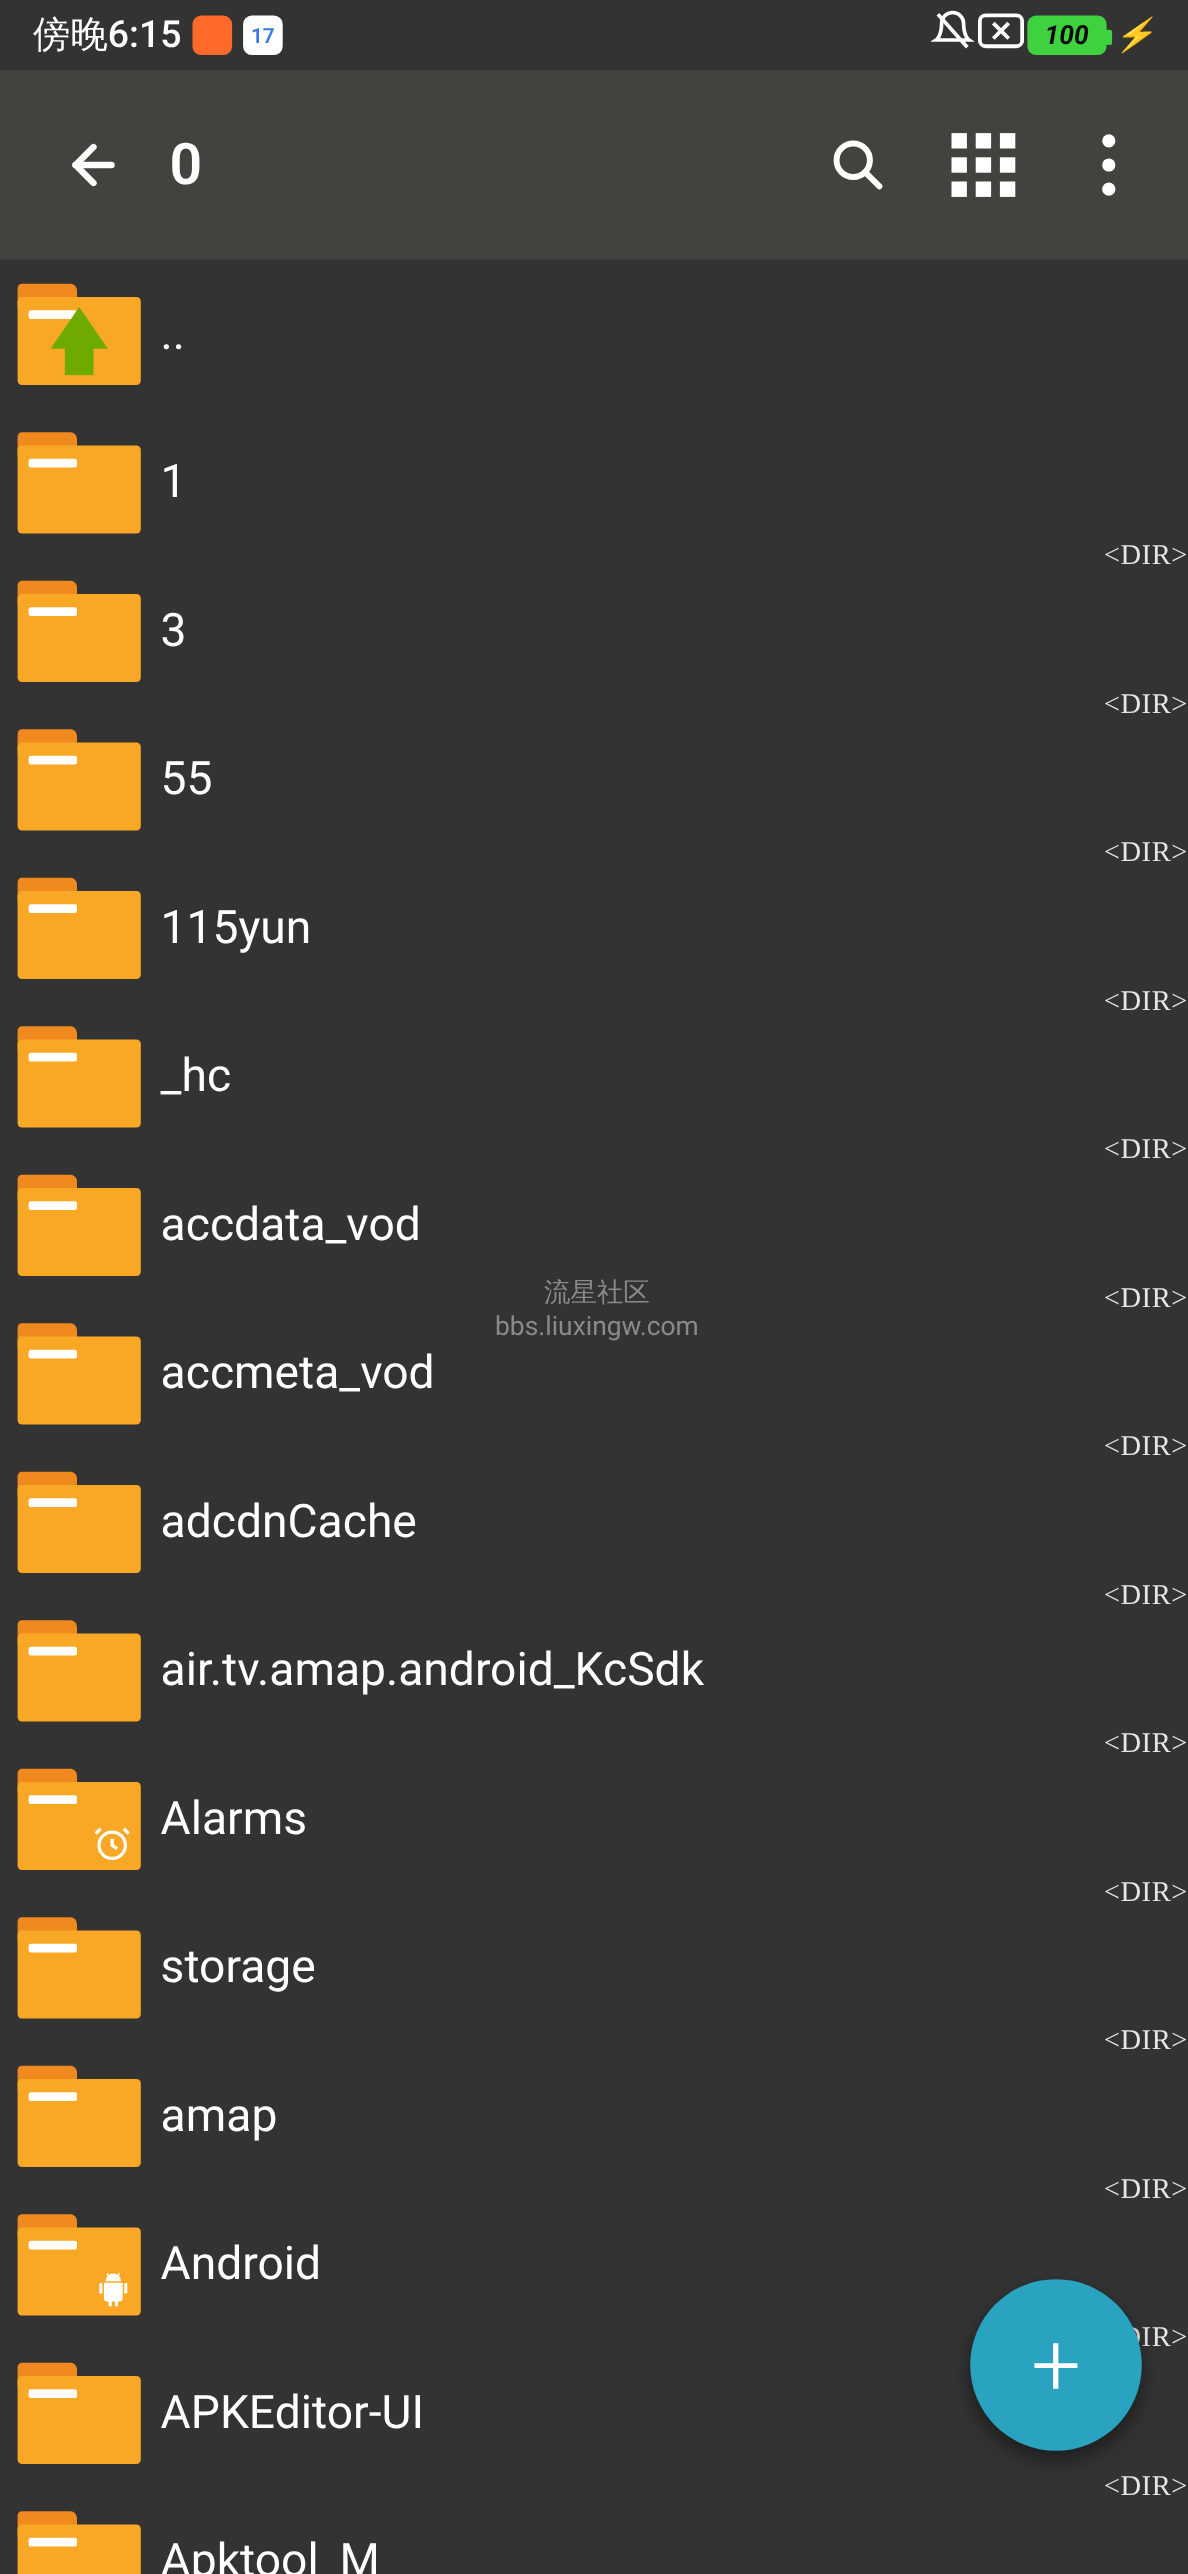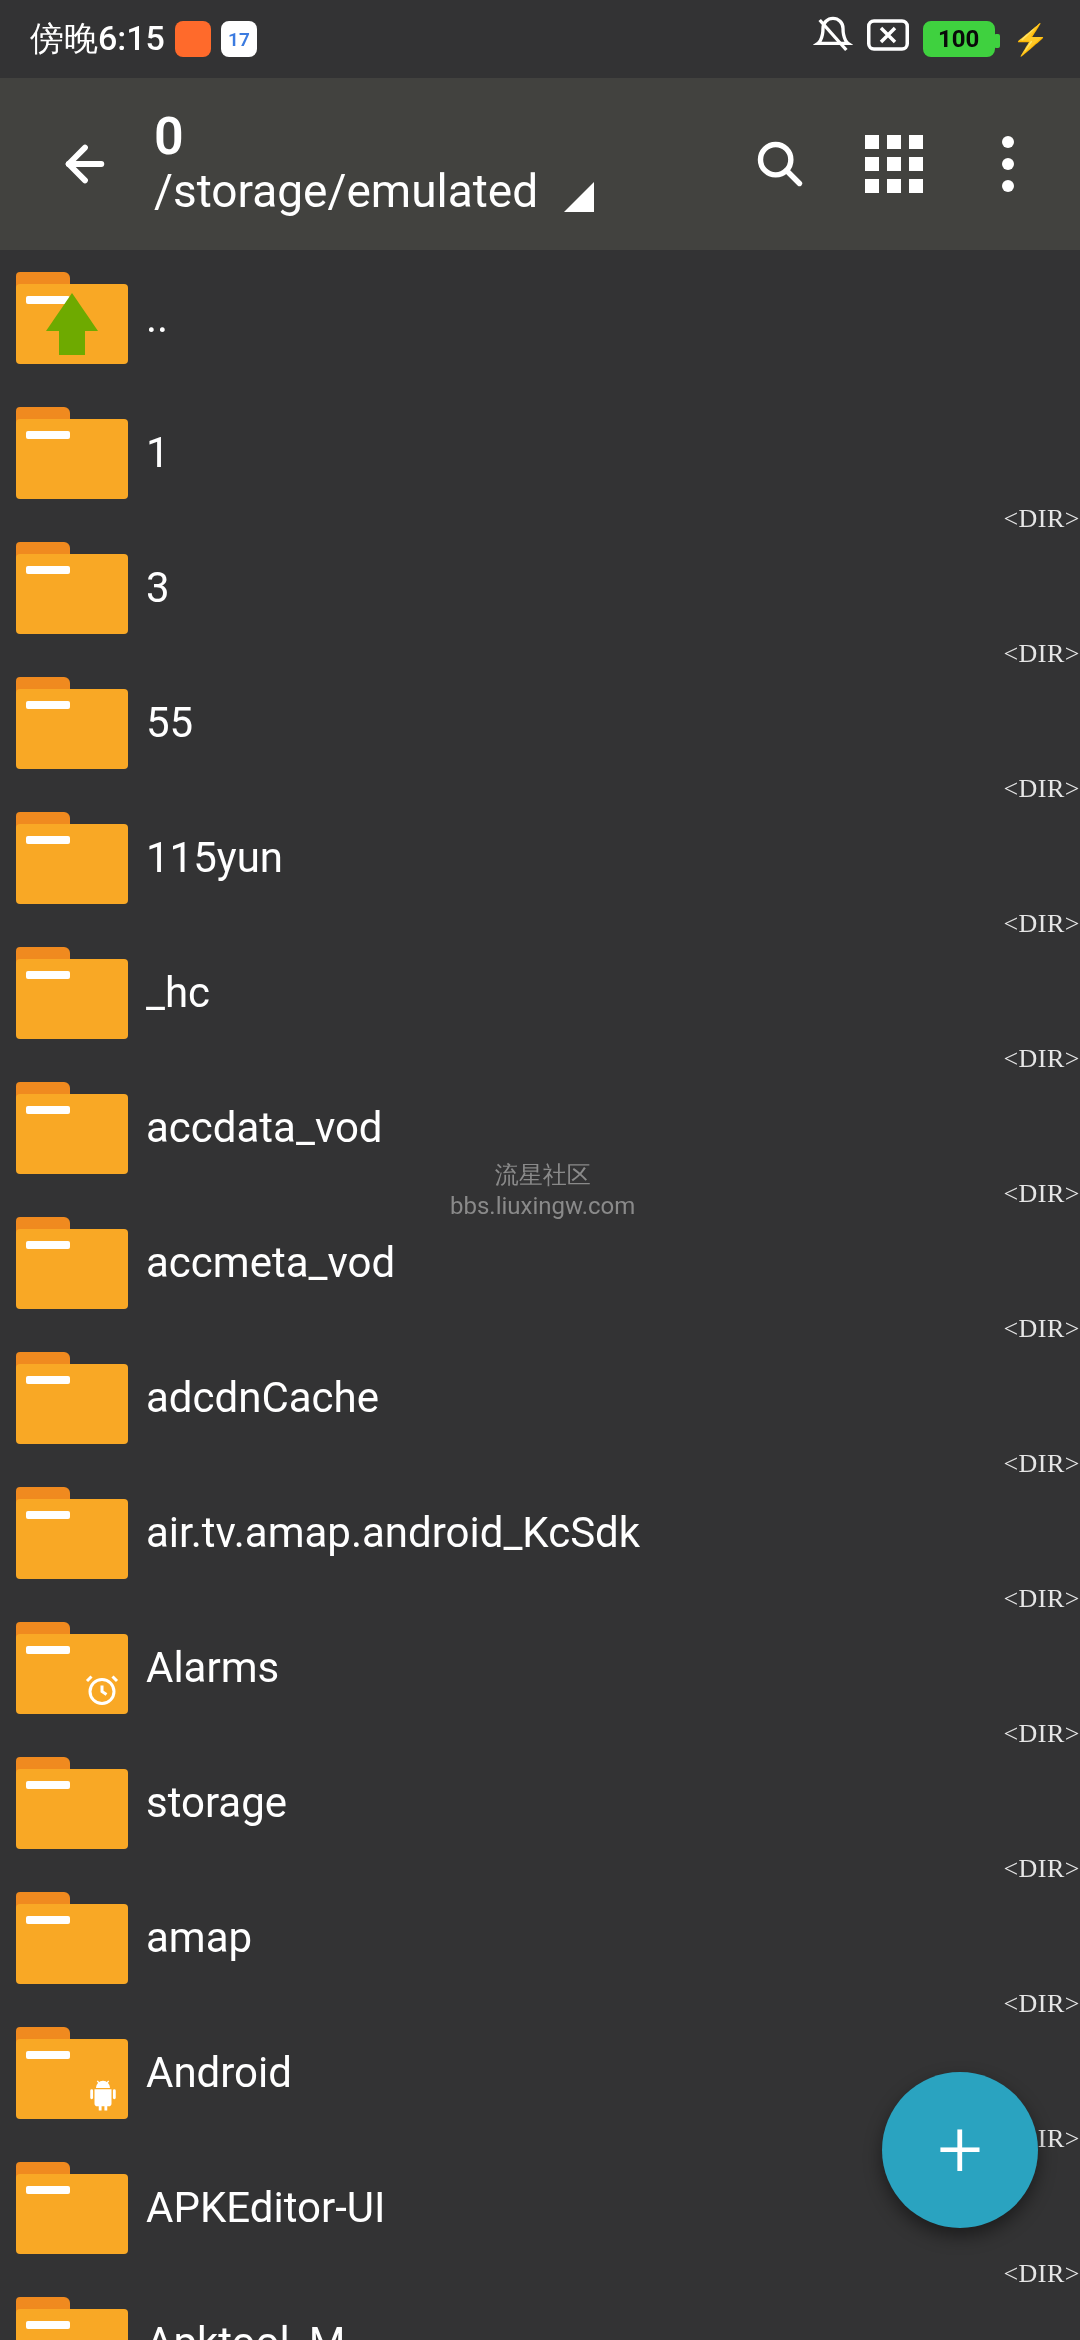--- a/index.html
+++ b/index.html
@@ -8,30 +8,30 @@
     height: 2340px;
     background: #333334;
     font-family: -apple-system, "Segoe UI", Roboto, sans-serif;
     color: #ffffff;
     overflow: hidden;
     position: relative;
   }
 
   
   .status-bar {
-    height: 78px;
+    height: 64px;
     display: flex;
     align-items: center;
     justify-content: space-between;
     padding: 0 30px;
     font-size: 34px;
     font-weight: 500;
   }
   .status-left { display: flex; align-items: center; gap: 10px; }
-  .status-right { display: flex; align-items: center; gap: 14px; }
+  .status-right { display: flex; align-items: center; gap: 3px; font-style: italic; }
   .app-icon-orange {
     width: 36px; height: 36px; border-radius: 8px;
     background: #ff6a2b; display: inline-block;
   }
   .app-icon-white {
     width: 36px; height: 36px; border-radius: 8px;
     background: #ffffff; display: inline-flex;
     align-items: center; justify-content: center;
     color: #3b7be0; font-size: 19px; font-weight: 600;
   }
@@ -211,24 +211,20 @@
 
 <div class="app-bar">
   <div class="back-btn">
     <svg width="56" height="56" viewBox="0 0 24 24" fill="none" stroke="#fff" stroke-width="2.5" stroke-linecap="round" stroke-linejoin="round">
         <path d="M19 12H5"></path>
         <path d="M12 19l-7-7 7-7"></path>
       </svg>
   </div>
   <div class="title-block">
     <div class="title-top">0</div>
-    <div class="title-path-row">
-      <div class="title-path">/storage/emulated</div>
-      <div class="path-tri"></div>
-    </div>
   </div>
   <div class="actions">
     <div class="action-btn">
       <svg width="52" height="52" viewBox="0 0 24 24" fill="none" stroke="#fff" stroke-width="2.5" stroke-linecap="round">
           <circle cx="10" cy="10" r="7"></circle>
           <path d="M21 21l-6-6"></path>
         </svg>
     </div>
     <div class="action-btn">
       <div class="grid-icon">

